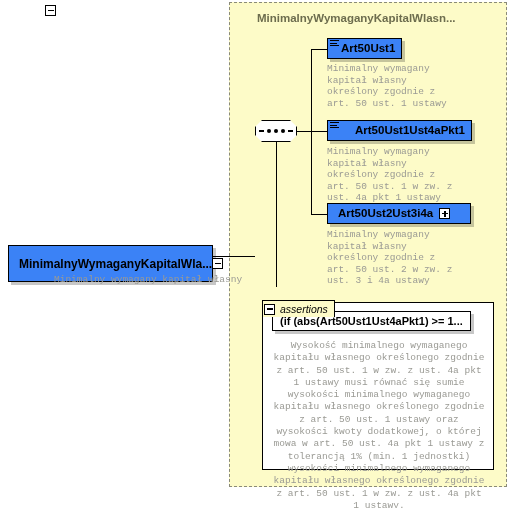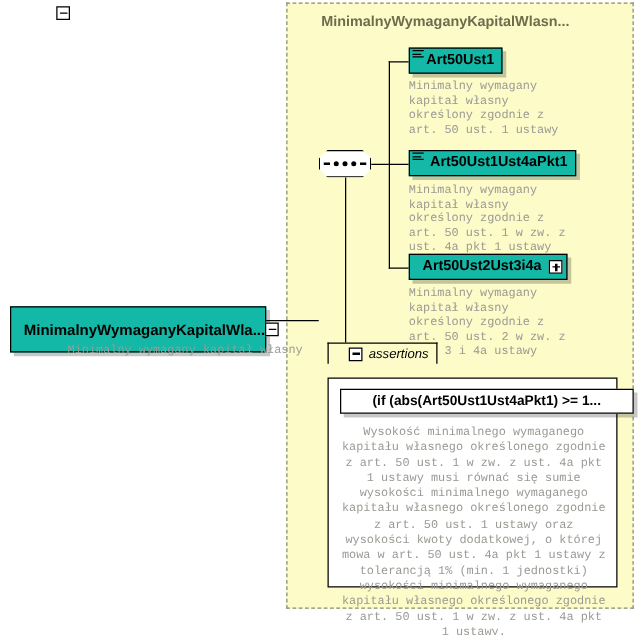--- a/index.html
+++ b/index.html
@@ -14,21 +14,21 @@
     font-family: "Liberation Sans", sans-serif;
     overflow: hidden;
   }
 
   
   .abs { position: absolute; }
 
   
   .node {
     position: absolute;
-    background: #14b8a6;
+    background: #3b82f6;
     border: 1.5px solid #000000;
     box-sizing: border-box;
     display: flex;
     align-items: center;
     height: 21px;
     box-shadow: 3px 3px 0 0 rgba(0,0,0,0.22);
   }
   .node .node-label {
     font-size: 11.5px;
     font-weight: bold;
@@ -187,41 +187,41 @@
     width: 4px; height: 4px; border-radius: 50%; background: #000;
   }
   #comp-toggle {
     position: absolute;
     left: 45px;
     top: 5px;
   }
 
   
   #node-1 { left: 327px; top: 38px;  padding-left: 13px; padding-right: 6px; }
-  #node-2 { left: 327px; top: 120px; padding-left: 16px; padding-right: 6px; }
-  #node-3 { left: 327px; top: 203px; padding-left: 10px; padding-right: 3px; gap: 6px; }
+  #node-2 { left: 327px; top: 120px; padding-left: 27px; padding-right: 6px; }
+  #node-3 { left: 327px; top: 203px; padding-left: 10px; padding-right: 20px; gap: 6px; }
 
   #doc-1 { left: 327px; top: 63px;  width: 122px; }
   #doc-2 { left: 327px; top: 146px; width: 128px; }
   #doc-3 { left: 327px; top: 229px; width: 128px; }
 
   
   #assert-tab {
     position: absolute;
     left: 262px;
-    top: 274px;
+    top: 300px;
     height: 17px;
     background: #fdfbc8;
     border: 1.5px solid #000;
     border-bottom: none;
     box-sizing: border-box;
     display: flex;
     align-items: center;
     gap: 5px;
-    padding: 0 6px 0 16px;
+    padding: 0 6px 0 1px;
     z-index: 3;
   }
   #assert-tab .tab-label {
     font-size: 10.5px;
     font-style: italic;
     color: #000;
     white-space: nowrap;
   }
   #assert-panel {
     position: absolute;
@@ -236,21 +236,21 @@
   #assert-expr {
     position: absolute;
     left: 272px;
     top: 311px;
     height: 20px;
     background: #ffffff;
     border: 1.5px solid #000;
     box-sizing: border-box;
     display: flex;
     align-items: center;
-    padding: 0 25px;
+    padding: 0 7px;
     box-shadow: 3px 3px 0 0 rgba(0,0,0,0.22);
     z-index: 2;
   }
   #assert-expr .expr-text {
     font-size: 11px;
     font-weight: bold;
     color: #000;
     white-space: nowrap;
   }
   #assert-doc {

